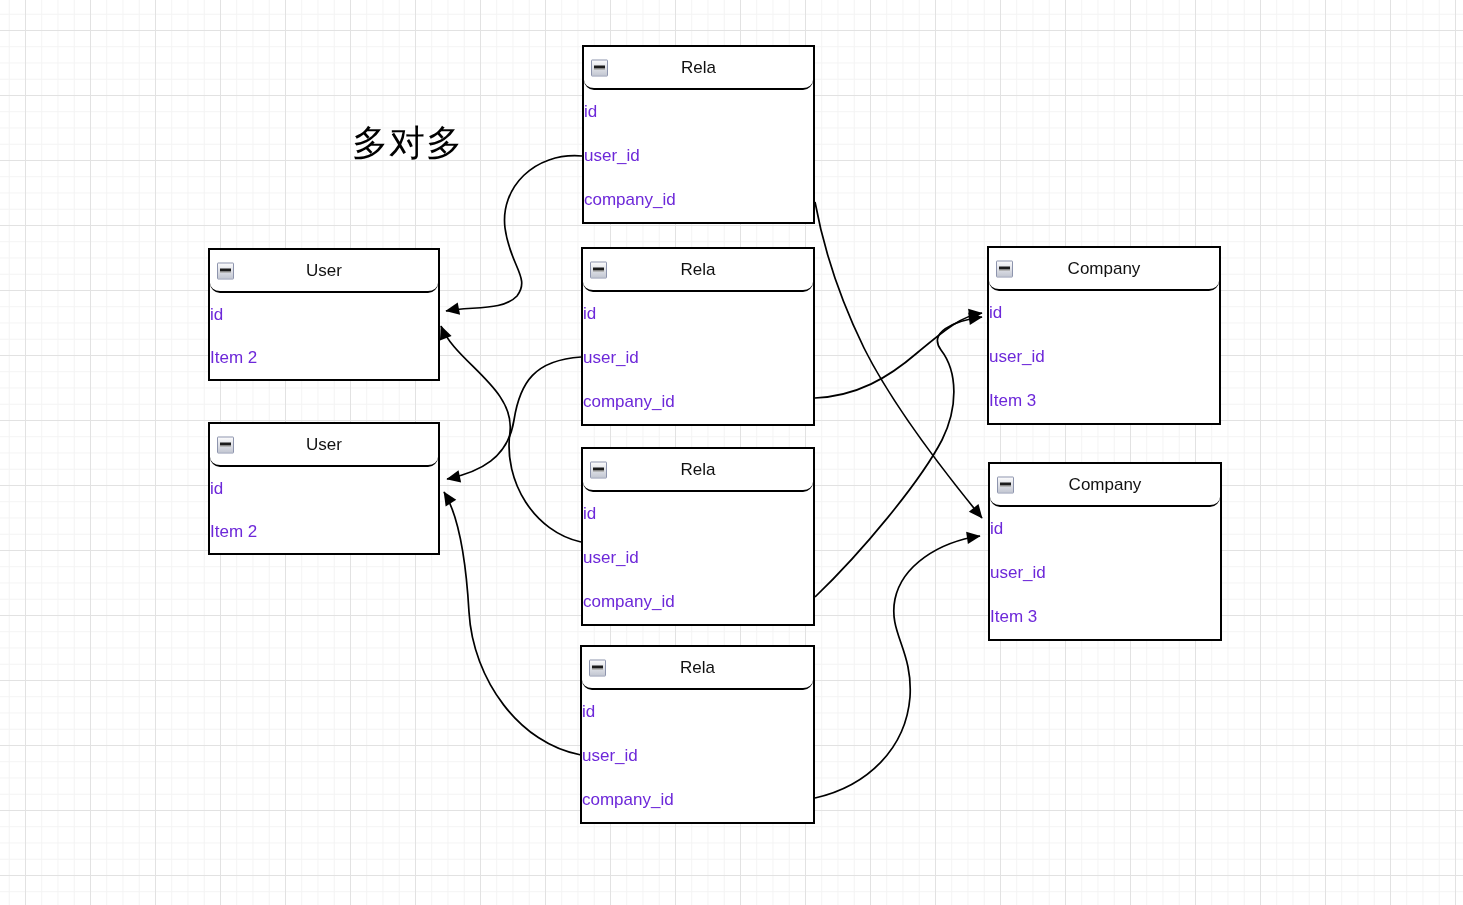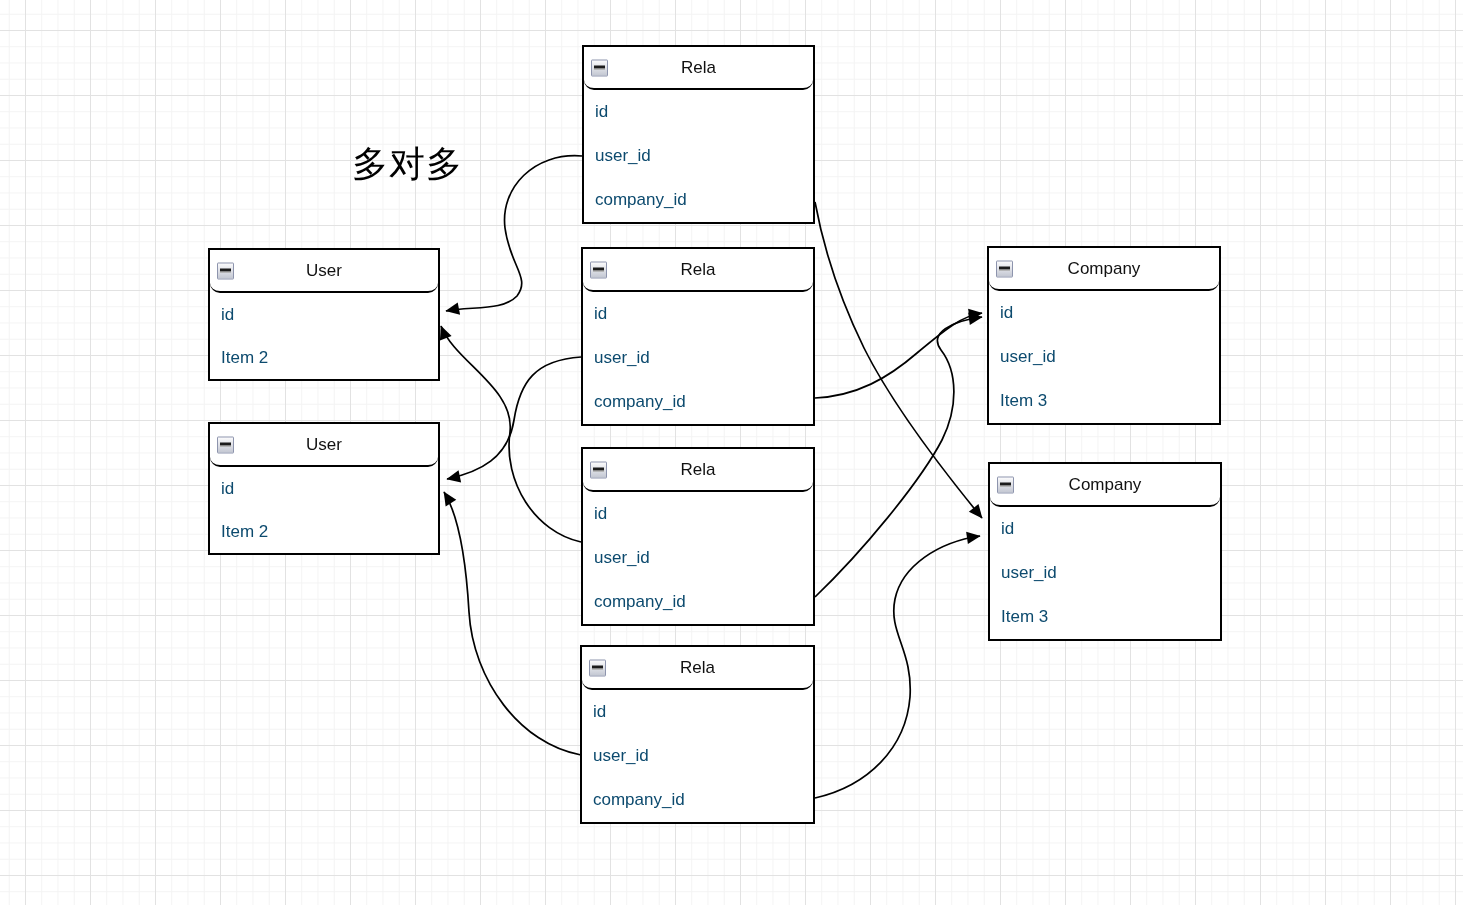--- a/index.html
+++ b/index.html
@@ -10,21 +10,21 @@
     background-image:
       linear-gradient(#e2e2e2 1px, transparent 1px),
       linear-gradient(90deg, #e2e2e2 1px, transparent 1px),
       linear-gradient(#f3f3f3 1px, transparent 1px),
       linear-gradient(90deg, #f3f3f3 1px, transparent 1px);
     background-size:65px 65px,65px 65px,16.25px 16.25px,16.25px 16.25px;
     background-position:25px 30px,25px 30px,25px 30px,25px 30px;
     position:relative;
   }
   .diagram-label{
-    position:absolute;left:352px;top:140px;
+    position:absolute;left:352px;top:119px;
     font-size:36px;color:#000;letter-spacing:1px;
     font-family:"DejaVu Sans","Liberation Sans",sans-serif;
   }
   .ertable{
     position:absolute;background:#fff;border:2px solid #000;
     box-sizing:border-box;color:#111;
   }
   .ertable .hdr{
     height:43px;border-bottom:2px solid #000;box-sizing:border-box;
     display:flex;align-items:center;justify-content:center;position:relative;
@@ -36,21 +36,21 @@
     width:17px;height:17px;box-sizing:border-box;
     border:1px solid #8d94ad;border-radius:1px;
     background:linear-gradient(#fbfbfc,#c3c7d2);
     display:flex;align-items:center;justify-content:center;
   }
   .collapse-btn .minus{
     width:11px;height:3px;background:#1c1c1c;border-bottom:1px solid #f0f0f0;
   }
   .ertable .row{
     height:44px;display:flex;align-items:center;
-    padding-left:11px;font-size:17px;color:#0c4a6e;
+    font-size:17px;color:#6d28d9;
   }
   .ertable.two .row{height:43px;}
   svg.edges{position:absolute;left:0;top:0;pointer-events:none;}
   svg.edges path{pointer-events:stroke;}
 </style>
 </head>
 <body>
 
 <svg class="edges" width="1463" height="905" viewBox="0 0 1463 905">
   <defs>

